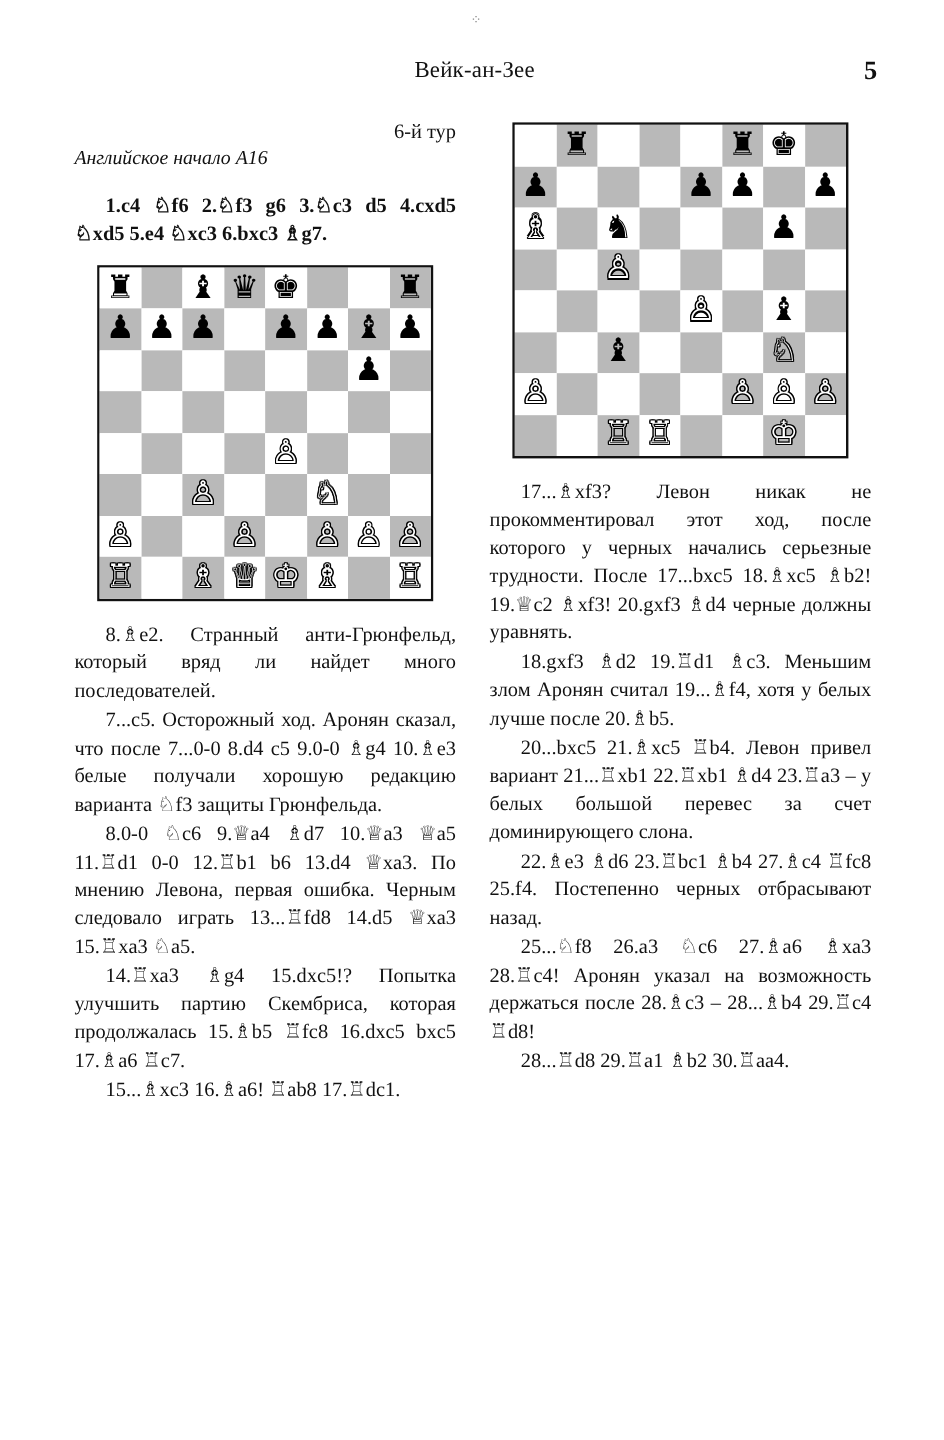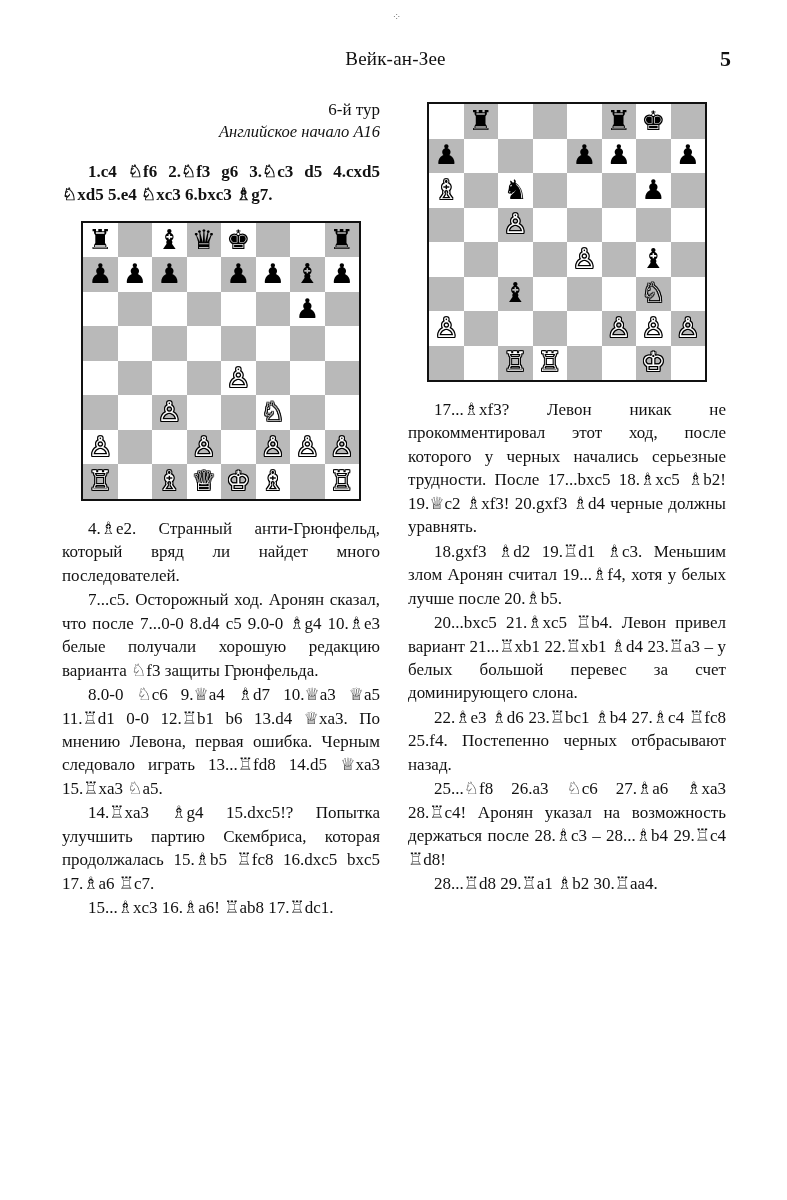--- a/index.html
+++ b/index.html
@@ -61,21 +61,21 @@
     font-size: 19px;
     letter-spacing: .3px;
     margin-bottom: 4px;
   }
   .game-round {
     text-align: right;
     font-size: 17px;
     margin-bottom: 2px;
   }
   .game-opening {
-    text-align: right;
+    text-align: left;
     font-style: italic;
     font-size: 16.5px;
     margin-bottom: 18px;
   }
 
   p.para {
     margin: 0 0 1px 0;
     text-indent: 26px;
     text-align: justify;
     font-size: 17px;
@@ -273,21 +273,21 @@
           <div class="sq light">
             <span class="pc white">♗</span>
           </div>
           <div class="sq dark"></div>
           <div class="sq light">
             <span class="pc white">♖</span>
           </div>
         </div>
     </div>
 
-    <p class="para">4.♗e2. Странный анти-Грюнфельд, который вряд ли найдет много последователей.</p>
+    <p class="para">8.♗e2. Странный анти-Грюнфельд, который вряд ли найдет много последователей.</p>
     <p class="para">7...c5. Осторожный ход. Аронян сказал, что после 7...0-0 8.d4 c5 9.0-0 ♗g4 10.♗e3 белые получали хорошую редакцию варианта ♘f3 защиты Грюнфельда.</p>
     <p class="para">8.0-0 ♘c6 9.♕a4 ♗d7 10.♕a3 ♕a5 11.♖d1 0-0 12.♖b1 b6 13.d4 ♕xa3. По мнению Левона, первая ошибка. Черным следовало играть 13...♖fd8 14.d5 ♕xa3 15.♖xa3 ♘a5.</p>
     <p class="para">14.♖xa3 ♗g4 15.dxc5!? Попытка улучшить партию Скембриса, которая продолжалась 15.♗b5 ♖fc8 16.dxc5 bxc5 17.♗a6 ♖c7.</p>
     <p class="para">15...♗xc3 16.♗a6! ♖ab8 17.♖dc1.</p>
   </div>
 
   <div class="col col-right">
     <div class="board-wrap board-right">
       <div class="board" id="board-right">
           <div class="sq light"></div>

